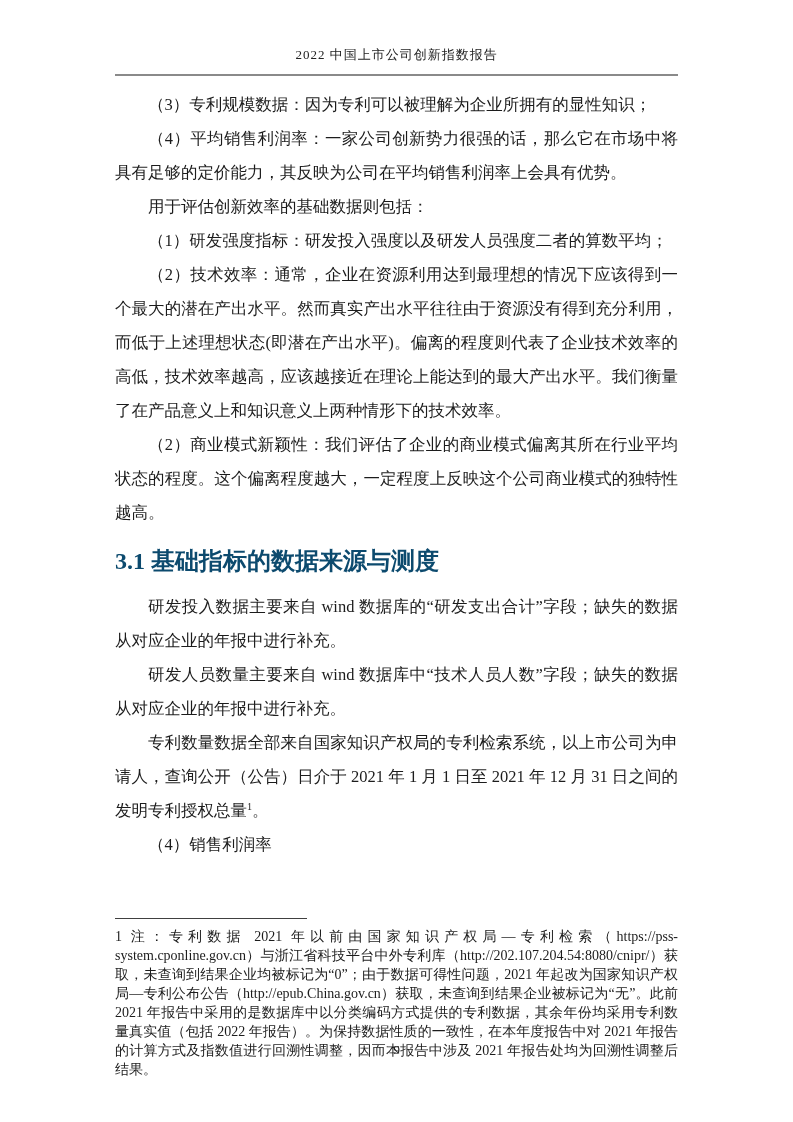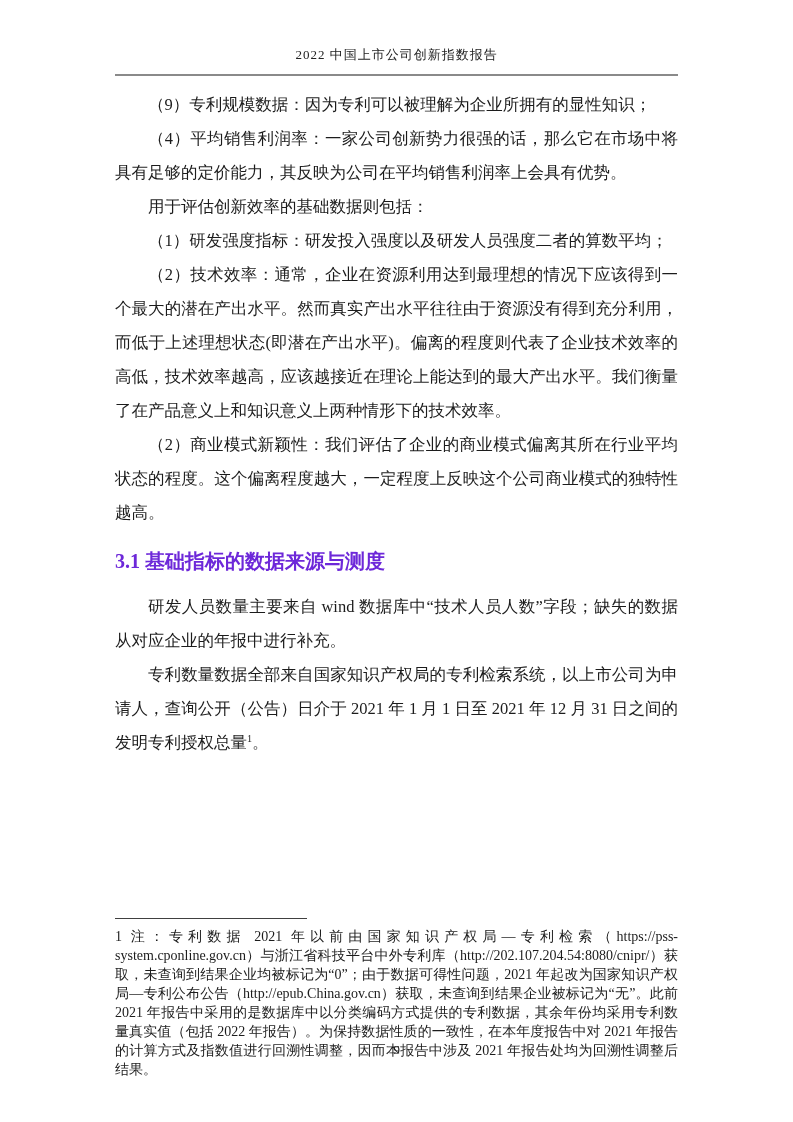--- a/index.html
+++ b/index.html
@@ -36,25 +36,25 @@
     font-size: 16.5px;
     line-height: 34px;
     text-align: justify;
     color: #1c1c1c;
   }
   .content p.para {
     text-indent: 2em;
     margin: 0;
   }
   .section-heading {
-    font-size: 20px;
+    font-size: 24px;
     line-height: 34px;
     font-weight: bold;
     margin: 14px 0 12px 0;
-    color: #6d28d9;
+    color: #0c4a6e;
   }
   sup.fn-ref {
     font-size: 0.62em;
     vertical-align: super;
     line-height: 0;
   }
   .footnote {
     position: absolute;
     top: 918px;
     left: 115px;
@@ -83,31 +83,33 @@
 </head>
 <body>
 
 <div class="page">
 
   <div class="header">
     <span>2022 中国上市公司创新指数报告</span>
   </div>
 
   <div class="content">
-    <p class="para">（9）专利规模数据：因为专利可以被理解为企业所拥有的显性知识；</p>
+    <p class="para">（3）专利规模数据：因为专利可以被理解为企业所拥有的显性知识；</p>
     <p class="para">（4）平均销售利润率：一家公司创新势力很强的话，那么它在市场中将具有足够的定价能力，其反映为公司在平均销售利润率上会具有优势。</p>
     <p class="para">用于评估创新效率的基础数据则包括：</p>
     <p class="para">（1）研发强度指标：研发投入强度以及研发人员强度二者的算数平均；</p>
     <p class="para">（2）技术效率：通常，企业在资源利用达到最理想的情况下应该得到一个最大的潜在产出水平。然而真实产出水平往往由于资源没有得到充分利用，而低于上述理想状态(即潜在产出水平)。偏离的程度则代表了企业技术效率的高低，技术效率越高，应该越接近在理论上能达到的最大产出水平。我们衡量了在产品意义上和知识意义上两种情形下的技术效率。</p>
     <p class="para">（2）商业模式新颖性：我们评估了企业的商业模式偏离其所在行业平均状态的程度。这个偏离程度越大，一定程度上反映这个公司商业模式的独特性越高。</p>
 
     <h2 class="section-heading">3.1 基础指标的数据来源与测度</h2>
 
+    <p class="para">研发投入数据主要来自 wind 数据库的“研发支出合计”字段；缺失的数据从对应企业的年报中进行补充。</p>
     <p class="para">研发人员数量主要来自 wind 数据库中“技术人员人数”字段；缺失的数据从对应企业的年报中进行补充。</p>
     <p class="para"><span>专利数量数据全部来自国家知识产权局的专利检索系统，以上市公司为申请人，查询公开（公告）日介于 2021 年 1 月 1 日至 2021 年 12 月 31 日之间的发明专利授权总量</span><sup class="fn-ref">1</sup><span>。</span></p>
+    <p class="para">（4）销售利润率</p>
   </div>
 
   <div class="footnote">
     <div class="footnote-rule"></div>
     <div>1 注：专利数据 2021 年以前由国家知识产权局—专利检索（https://pss-system.cponline.gov.cn）与浙江省科技平台中外专利库（http://202.107.204.54:8080/cnipr/）获取，未查询到结果企业均被标记为“0”；由于数据可得性问题，2021 年起改为国家知识产权局—专利公布公告（http://epub.China.gov.cn）获取，未查询到结果企业被标记为“无”。此前 2021 年报告中采用的是数据库中以分类编码方式提供的专利数据，其余年份均采用专利数量真实值（包括 2022 年报告）。为保持数据性质的一致性，在本年度报告中对 2021 年报告的计算方式及指数值进行回溯性调整，因而本报告中涉及 2021 年报告处均为回溯性调整后结果。</div>
   </div>
 
   <div class="page-number">9</div>
 
 </div>

